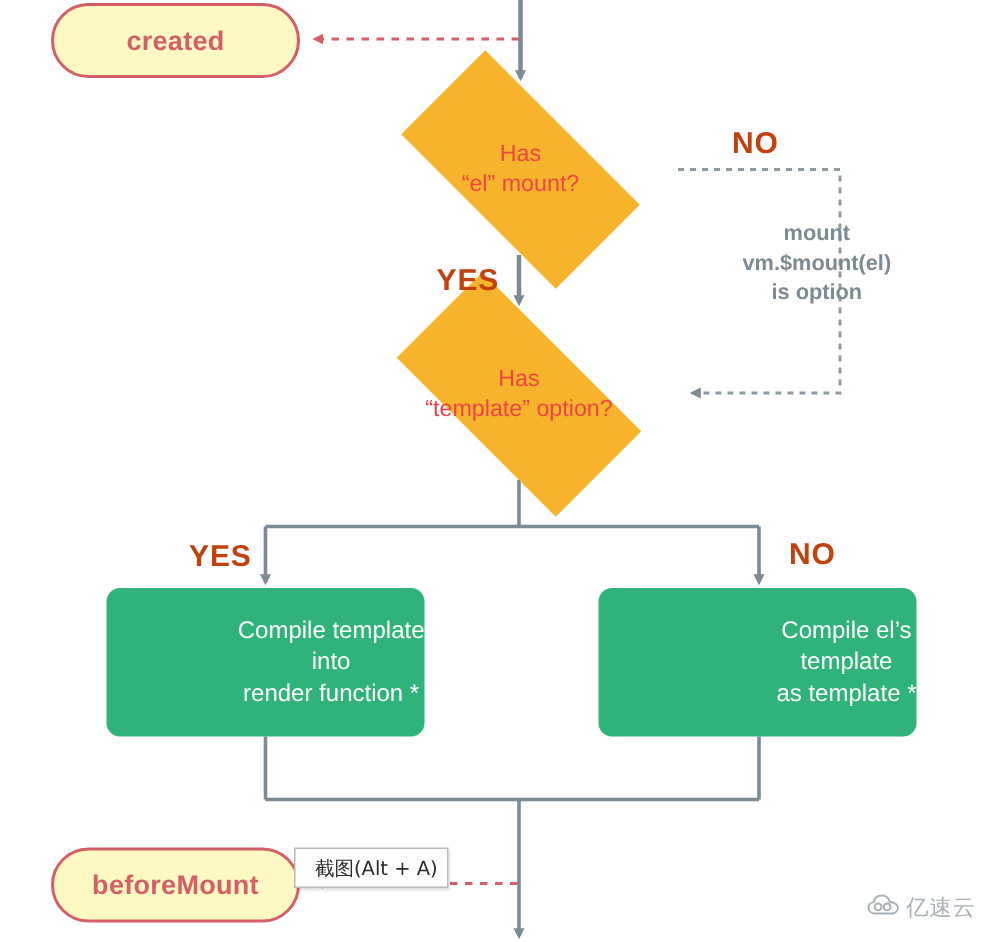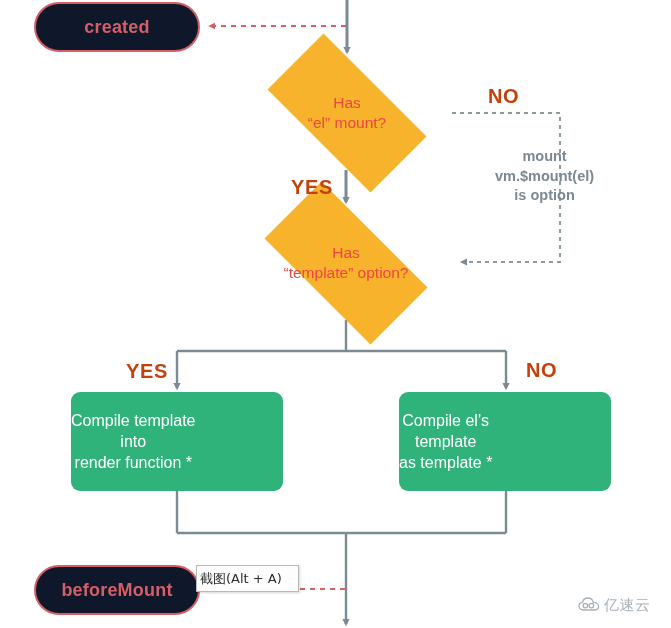--- a/index.html
+++ b/index.html
@@ -24,21 +24,21 @@
     width: 671px;
     height: 628px;
   }
 
   
   .pill {
     position: absolute;
     box-sizing: border-box;
     border: 2px solid #d45f66;
     border-radius: 26px;
-    background: #0f172a;
+    background: #fef9c3;
     display: flex;
     align-items: center;
     justify-content: center;
     color: #d45f66;
     font-weight: bold;
     letter-spacing: 0.2px;
   }
   #pill-created {
     left: 34px;  top: 2px;  width: 166px; height: 50px;
     font-size: 18px;
@@ -75,21 +75,21 @@
   #diamond-tpl    { left: 240px; top: 206px; width: 212px; height: 114px; }
 
   
   .proc {
     position: absolute;
     box-sizing: border-box;
     background: #2fb37a;
     border-radius: 9px;
     display: flex;
     align-items: center;
-    justify-content: flex-start;
+    justify-content: flex-end;
     color: #ffffff;
     text-align: center;
     font-size: 16px;
     line-height: 1.33;
   }
   #proc-left  { left: 71px;  top: 392px; width: 212px; height: 99px; }
   #proc-right { left: 399px; top: 392px; width: 212px; height: 99px; }
 
   
   .edge-label {
@@ -122,21 +122,21 @@
     left: 196px;  top: 565px;
     width: 103px; height: 27px;
     box-sizing: border-box;
     background: #fdfdfd;
     border: 1px solid #b9b9b9;
     box-shadow: 1px 1px 2px rgba(0,0,0,0.16);
     color: #2b2b2b;
     font-size: 13px;
     display: flex;
     align-items: center;
-    padding-left: 3px;
+    padding-left: 13px;
     font-family: "DejaVu Sans", sans-serif;
   }
 
   
   #watermark {
     position: absolute;
     left: 578px; top: 596px;
     display: flex;
     align-items: center;
     gap: 4px;

